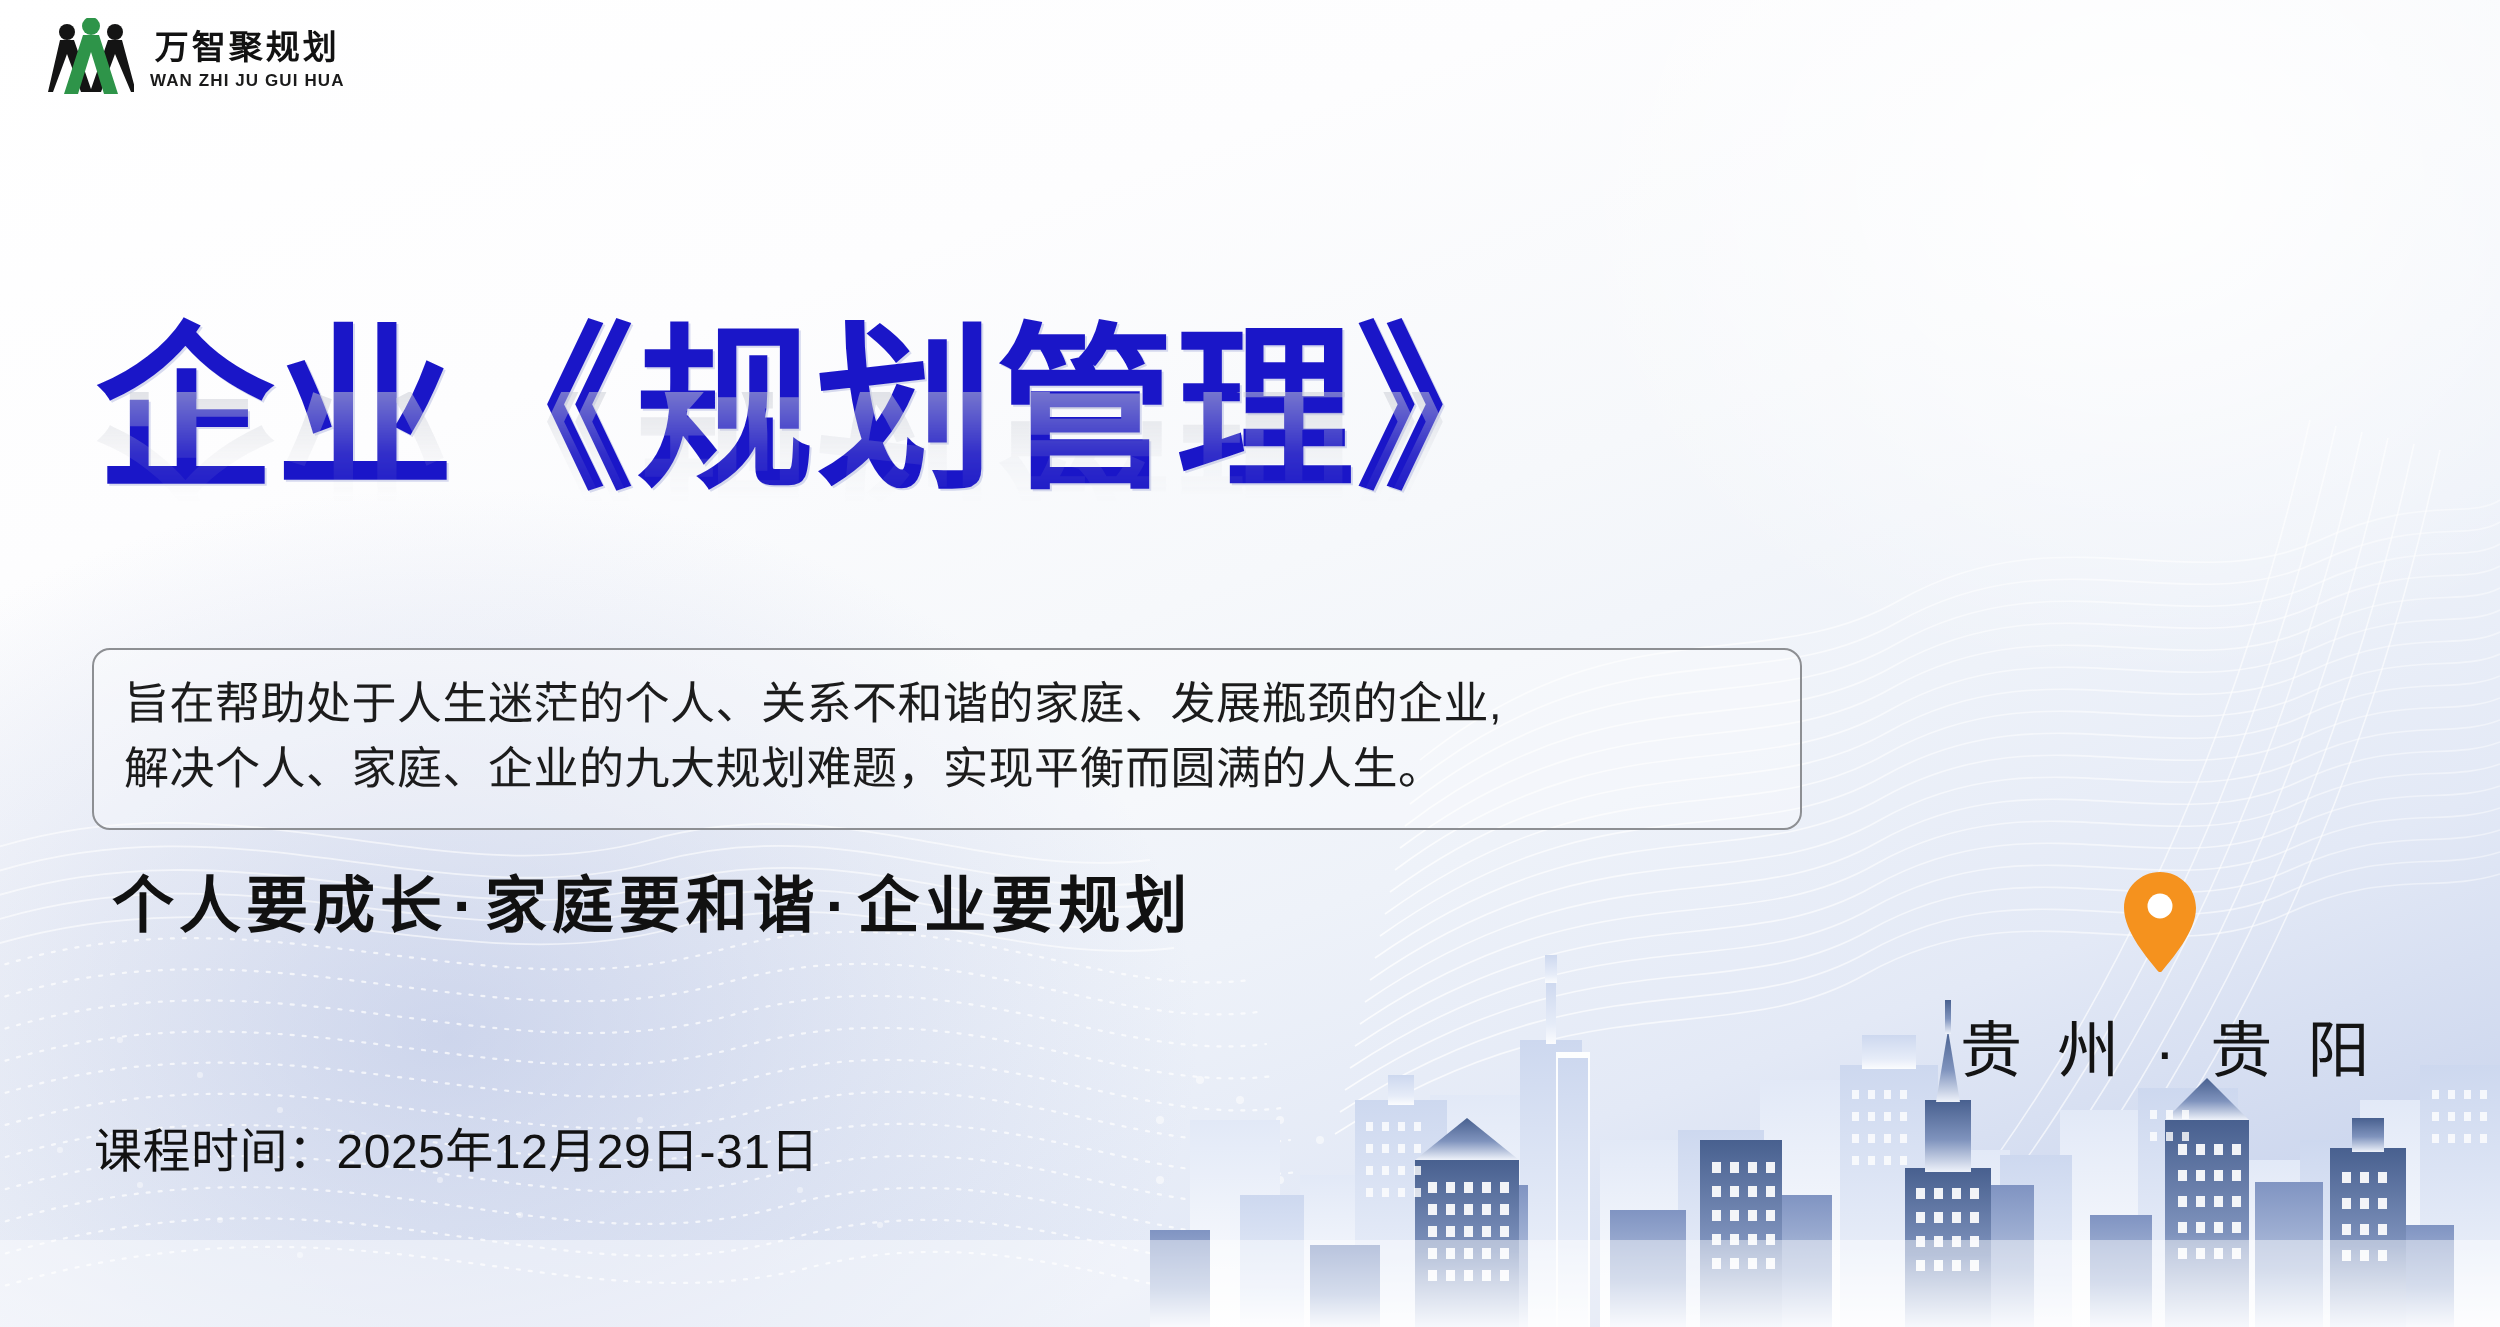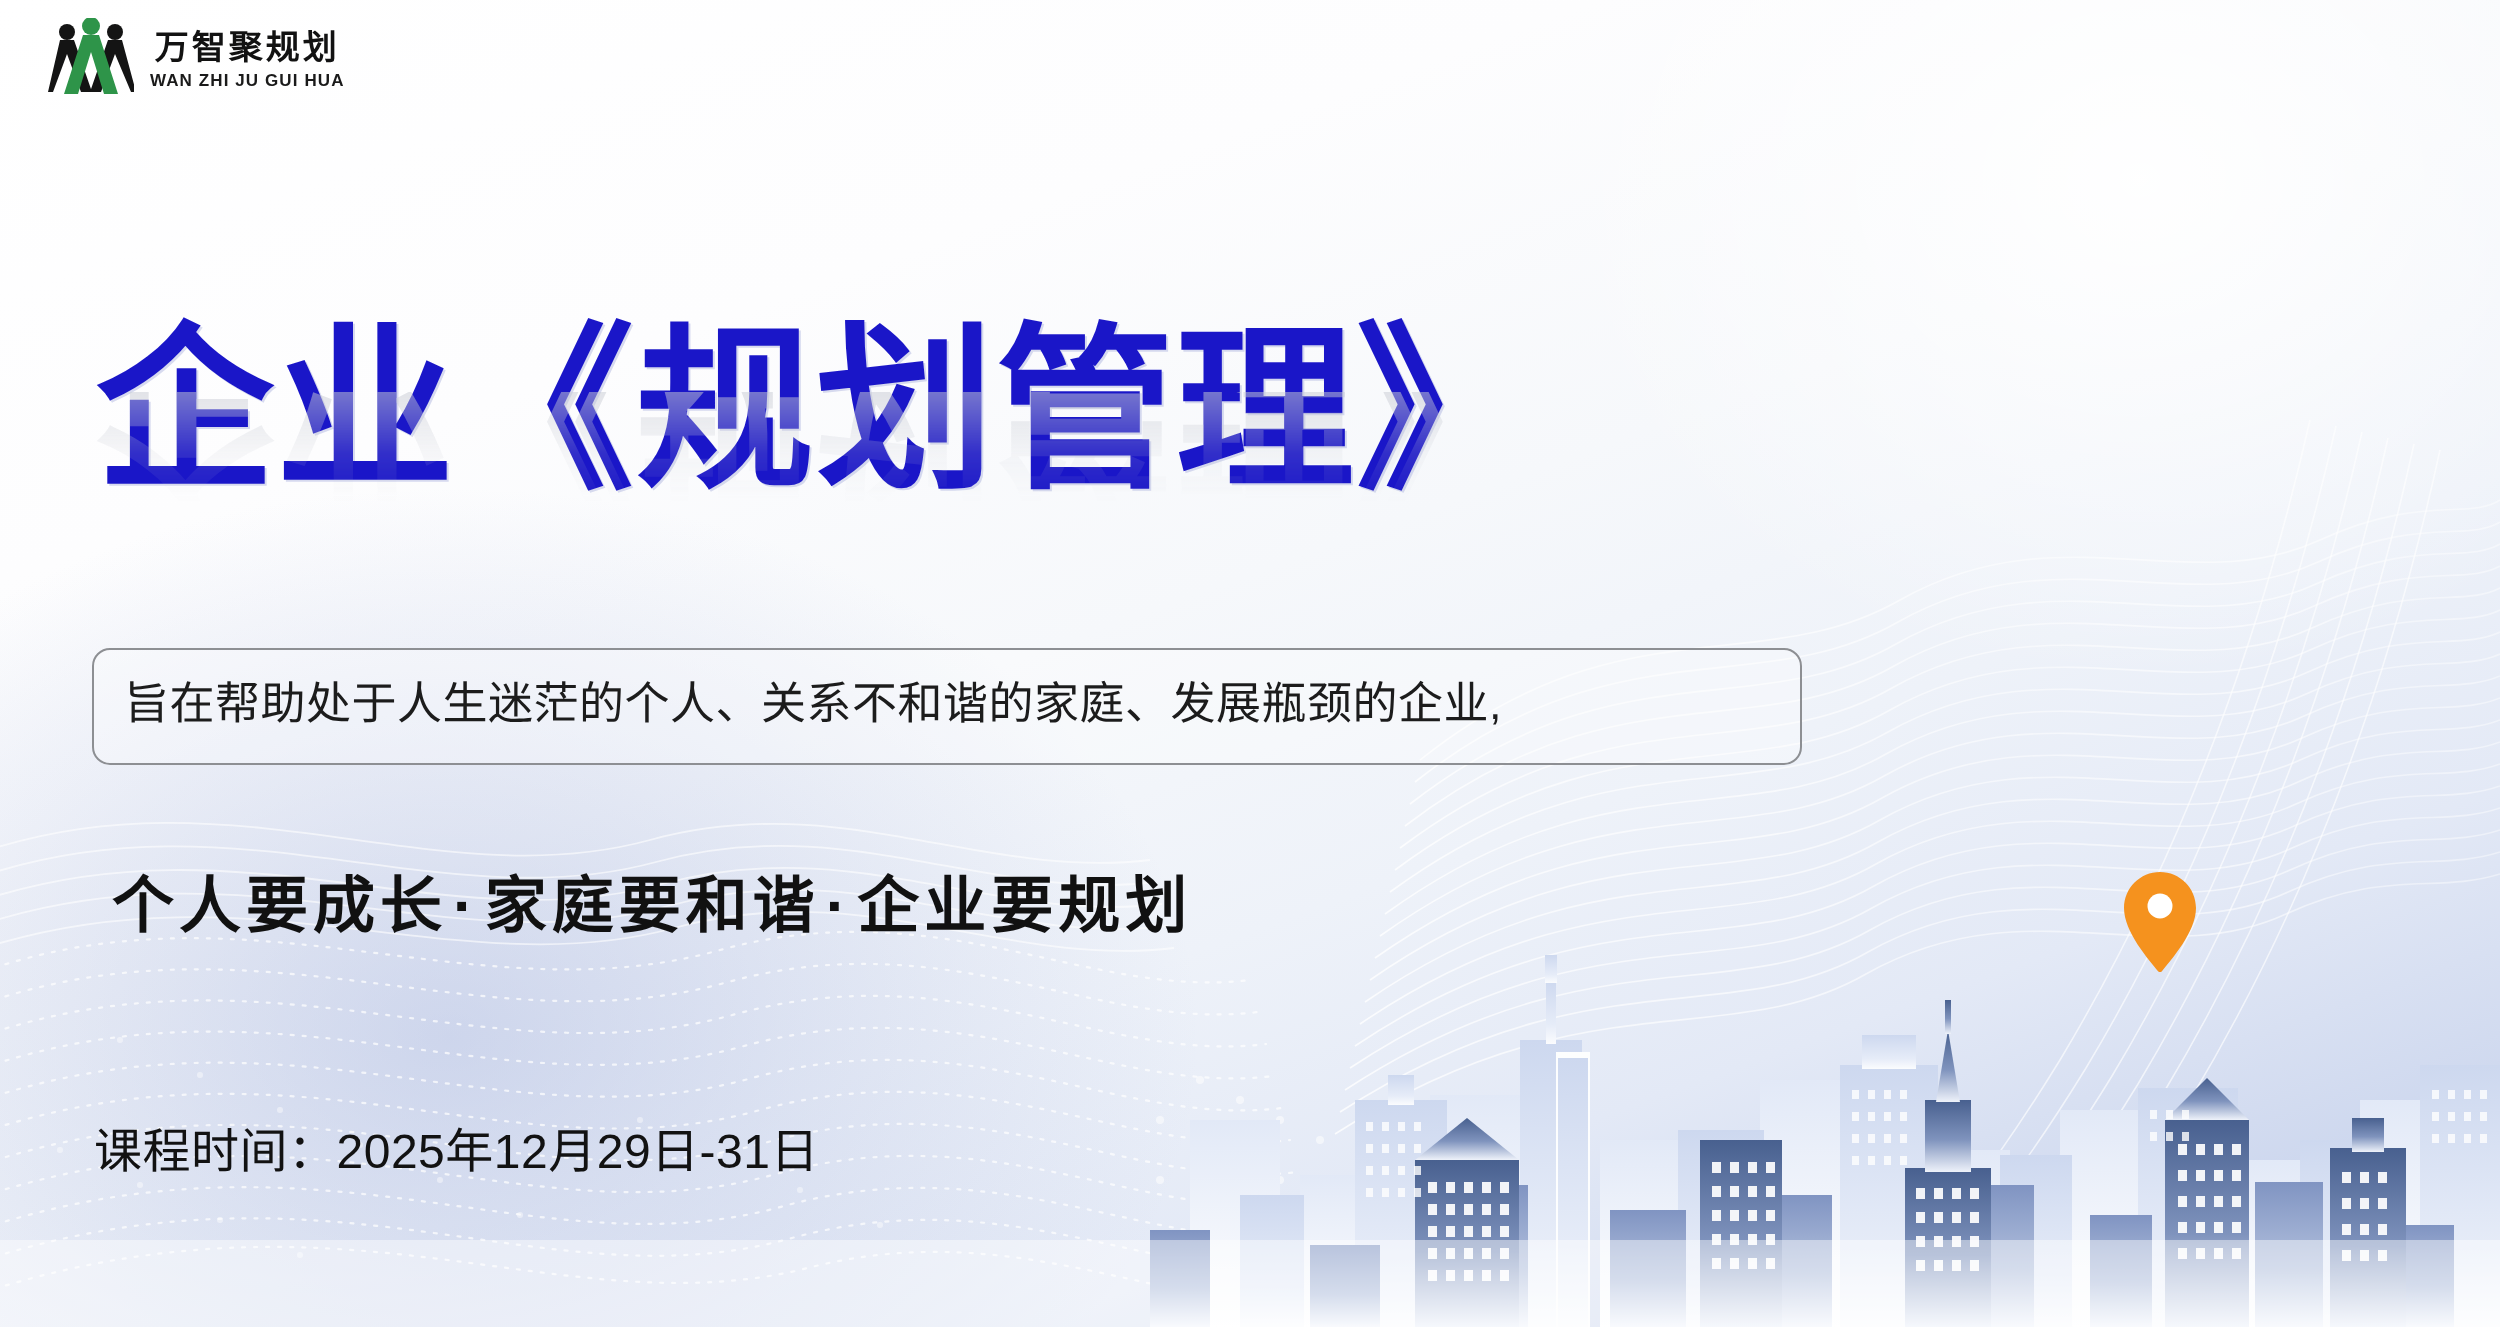--- a/index.html
+++ b/index.html
@@ -504,31 +504,33 @@
     </div>
   </div>
 
   <div class="title-block">
     <div class="title-main">企业《规划管理》</div>
     <div class="title-reflection">企业《规划管理》</div>
   </div>
 
   <div class="desc-box">
     <div class="desc-line">旨在帮助处于人生迷茫的个人、关系不和谐的家庭、发展瓶颈的企业,</div>
+    <div class="desc-line">解决个人、家庭、企业的九大规划难题，实现平衡而圆满的人生。</div>
   </div>
 
   <div class="slogan">
     <span>个人要成长</span><span class="dot">·</span><span>家庭要和谐</span><span class="dot">·</span><span>企业要规划</span>
   </div>
 
   <div class="loc">
     <svg class="loc-pin" viewBox="0 0 78 104">
       <path d="M39,2 C19.1,2 3,18.1 3,38 C3,62 28,90 37.1,101.2 C38.1,102.4 39.9,102.4 40.9,101.2 C50,90 75,62 75,38 C75,18.1 58.9,2 39,2 Z" fill="#F5921E"></path>
       <circle cx="39" cy="36" r="12.5" fill="#ffffff"></circle>
     </svg>
+    <div class="loc-name">贵 州 · 贵 阳</div>
   </div>
 
   <div class="info">
     <div class="info-row">
       <span>课程时间：</span><span>2025年12月29日-31日</span>
     </div>
   </div>
 
 </div>
 

